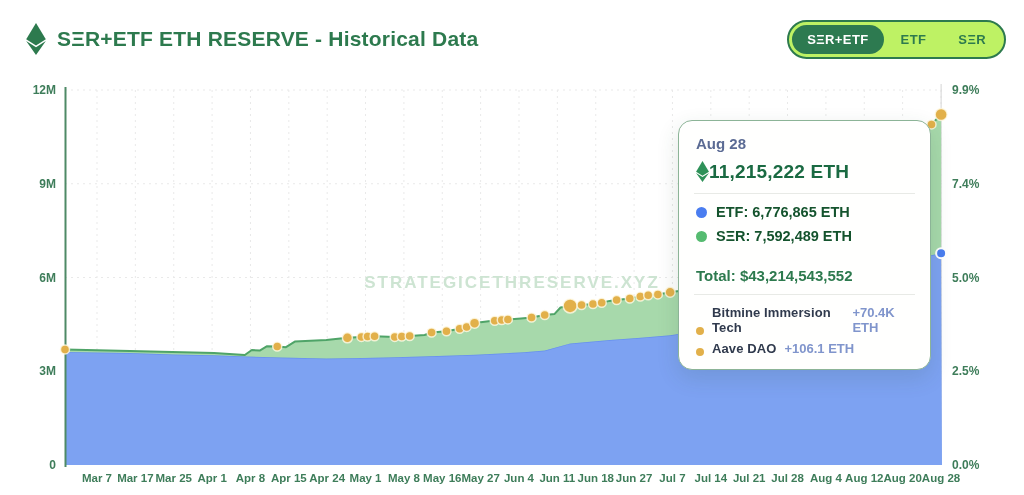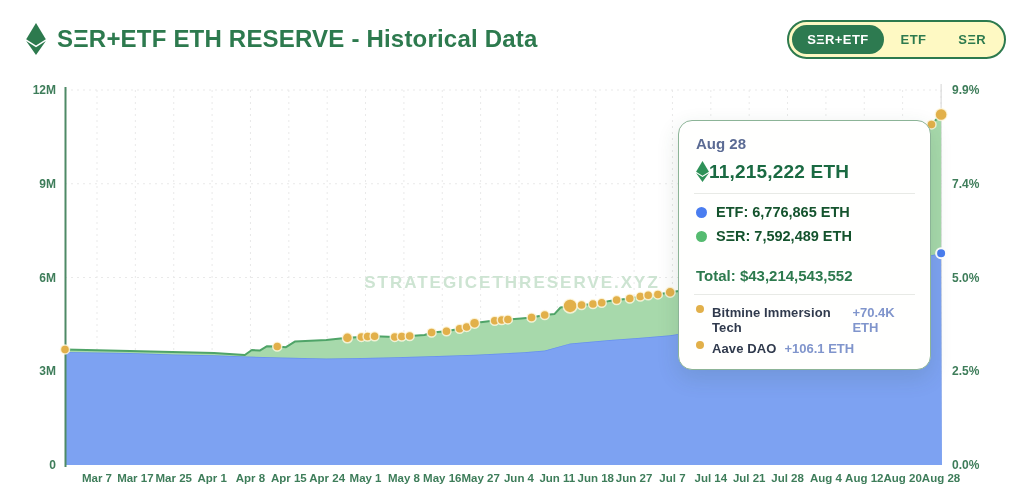--- a/index.html
+++ b/index.html
@@ -8,24 +8,24 @@
     background:#ffffff;font-family:"Liberation Sans",sans-serif;
     -webkit-font-smoothing:antialiased;
   }
   .header{
     position:absolute;top:16px;left:26px;right:18px;height:46px;
     display:flex;align-items:center;justify-content:space-between;
   }
   .brand{display:flex;align-items:center;gap:11px;}
   .brand .eth-logo{width:20px;height:32px;flex:0 0 auto;}
   .page-title{
-    color:#2d7a4e;font-size:24px;font-weight:700;letter-spacing:.2px;
+    color:#2d7a4e;font-size:21px;font-weight:700;letter-spacing:.2px;
   }
   .toggle-group{
-    display:flex;align-items:center;background:#fef9c3;
+    display:flex;align-items:center;background:#bef264;
     border:2px solid #2d7a4e;border-radius:22px;padding:3px;gap:2px;
   }
   .toggle-btn{
     border:none;background:transparent;color:#2d7a4e;cursor:pointer;
     font-family:"Liberation Sans",sans-serif;
     font-size:13px;font-weight:700;letter-spacing:.4px;
     padding:8px 15px;border-radius:16px;line-height:1;
   }
   .toggle-btn.active{background:#2d7a50;color:#ffffff;}
   .chart-layer{position:absolute;left:0;top:0;width:1024px;height:495px;}
@@ -37,21 +37,21 @@
   }
   .tt-date{color:#5b6b94;font-size:15px;font-weight:600;margin:1px 0 9px 2px;}
   .tt-main{display:flex;align-items:flex-start;gap:0;color:#1a6a42;
     font-size:19px;font-weight:800;margin:0 0 4px 2px;letter-spacing:.2px;}
   .tt-main .eth-logo{width:13px;height:21px;}
   .tt-div{border:none;border-top:1px solid #e8eae6;margin:10px 0;}
   .tt-row{display:flex;align-items:center;gap:9px;color:#14532d;
     font-size:14.5px;font-weight:700;margin:8px 0 8px 2px;}
   .dot{width:11px;height:11px;border-radius:50%;flex:0 0 auto;}
   .tt-total{color:#2d7a4e;font-size:15px;font-weight:700;margin:23px 0 2px 2px;}
-  .tt-event{display:flex;align-items:flex-start;gap:8px;font-size:13px;margin:6px 0 2px 2px;}
+  .tt-event{display:flex;align-items:flex-end;gap:8px;font-size:13px;margin:6px 0 2px 2px;}
   .tt-event .dot{width:8px;height:8px;}
   .tt-event .name{color:#303a4d;font-weight:700;letter-spacing:.1px;}
   .tt-event .amt{color:#8095cc;font-weight:600;}
 </style>
 </head>
 <body>
 
 <div class="header">
   <div class="brand">
     <svg class="eth-logo" viewBox="0 0 256 417" aria-hidden="true">

